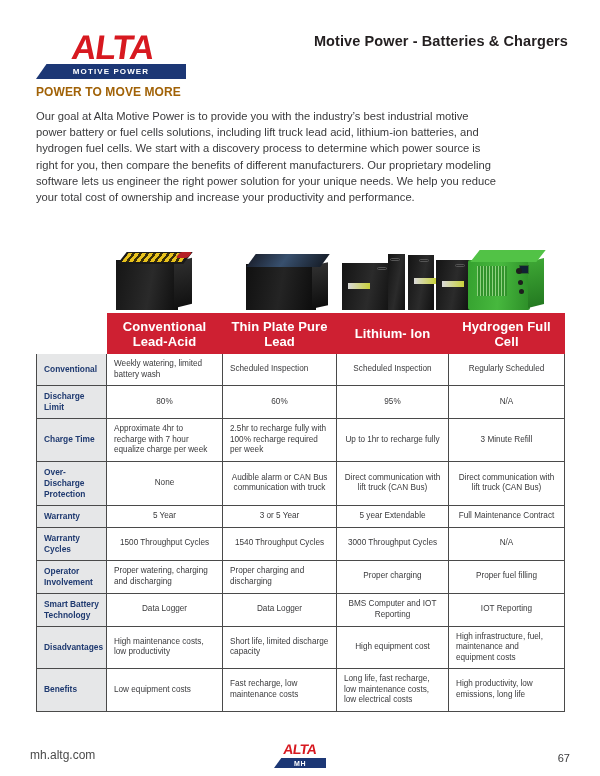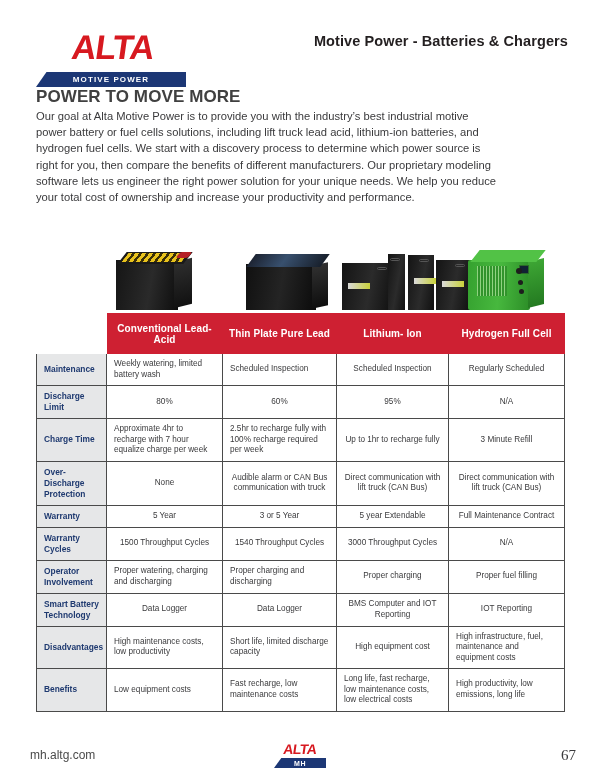--- a/index.html
+++ b/index.html
@@ -16,31 +16,31 @@
   .header { position: absolute; left: 0; top: 0; width: 600px; height: 118px; }
 
   .logo-block { position: absolute; left: 36px; top: 30px; width: 150px; }
   .logo-alta {
     font-size: 34px; font-weight: bold; letter-spacing: -1px;
     color: #D71920; line-height: 1; text-align: center;
     transform: skewX(-8deg); font-family: "Liberation Sans", sans-serif;
     padding-left: 4px;
   }
   .logo-bar {
-    margin-top: 8px; height: 15px; background: #1C3775;
+    margin-top: 0; height: 15px; background: #1C3775;
     clip-path: polygon(7% 0, 100% 0, 100% 100%, 0 100%);
     display: flex; align-items: center; justify-content: center;
   }
   .logo-bar span {
     color: #ffffff; font-size: 8px; font-weight: bold;
     letter-spacing: 1.1px;
   }
   .logo-tagline {
-    font-size: 17px; font-weight: bold;
-    color: #404040; letter-spacing: 0.1px; white-space: nowrap;
+    margin-top: 6px; font-size: 12px; font-weight: bold;
+    color: #a16207; letter-spacing: 0.1px; white-space: nowrap;
   }
 
   .header-title {
     position: absolute; right: 32px; top: 33px;
     font-size: 14.5px; font-weight: bold; color: #231f20;
     letter-spacing: 0.1px;
   }
 
   
   .intro {
@@ -151,21 +151,21 @@
     position: absolute; left: 36px; top: 313px;
     width: 528px; border-collapse: collapse;
     table-layout: fixed;
   }
   .tbl th, .tbl td {
     border: 1px solid #4a4a4a;
     vertical-align: middle;
   }
   .tbl thead th {
     background: #CE2032; color: #ffffff;
-    font-size: 10px; font-weight: bold;
+    font-size: 13px; font-weight: bold;
     height: 40px; text-align: center;
     border-color: #CE2032; letter-spacing: .1px;
   }
   .tbl thead th.corner { background: #ffffff; border-color: #ffffff; }
   .rowlabel {
     background: #E6E7E8; color: #1F3A70;
     font-size: 8.4px; font-weight: bold;
     padding: 5px 0 5px 7px; line-height: 11px;
     text-align: left;
   }
@@ -183,22 +183,22 @@
   col.c3 { width: 112px; }
   col.c4 { width: 116px; }
 
   
   .footer { position: absolute; left: 0; bottom: 0; width: 600px; height: 46px; }
   .foot-url {
     position: absolute; left: 30px; bottom: 14px;
     font-size: 12px; color: #4a4a4a;
   }
   .foot-page {
-    position: absolute; right: 24px; bottom: 12px;
-    font-size: 15px; color: #3a3a3c; font-family: Liberation Serif, serif;
+    position: absolute; right: 30px; bottom: 12px;
+    font-size: 11px; color: #3a3a3c;
   }
   .foot-logo {
     position: absolute; left: 50%; bottom: 8px; transform: translateX(-50%);
     width: 52px; text-align: center;
   }
   .foot-logo .fa {
     font-size: 14px; font-weight: bold; color: #D71920;
     transform: skewX(-8deg); line-height: 1; letter-spacing: -.5px;
   }
   .foot-logo .fb {
@@ -287,21 +287,21 @@
       <tr>
         <th class="corner"></th>
         <th>Conventional Lead-Acid</th>
         <th>Thin Plate Pure Lead</th>
         <th>Lithium- Ion</th>
         <th>Hydrogen Full Cell</th>
       </tr>
     </thead>
     <tbody id="tbody">
         <tr>
-          <th class="rowlabel">Maintenance</th>
+          <th class="rowlabel">Conventional</th>
           <td class="cell left">Weekly watering, limited battery wash</td>
           <td class="cell left">Scheduled Inspection</td>
           <td class="cell center">Scheduled Inspection</td>
           <td class="cell center">Regularly Scheduled</td>
         </tr>
         <tr>
           <th class="rowlabel">Discharge Limit</th>
           <td class="cell center">80%</td>
           <td class="cell center">60%</td>
           <td class="cell center">95%</td>

